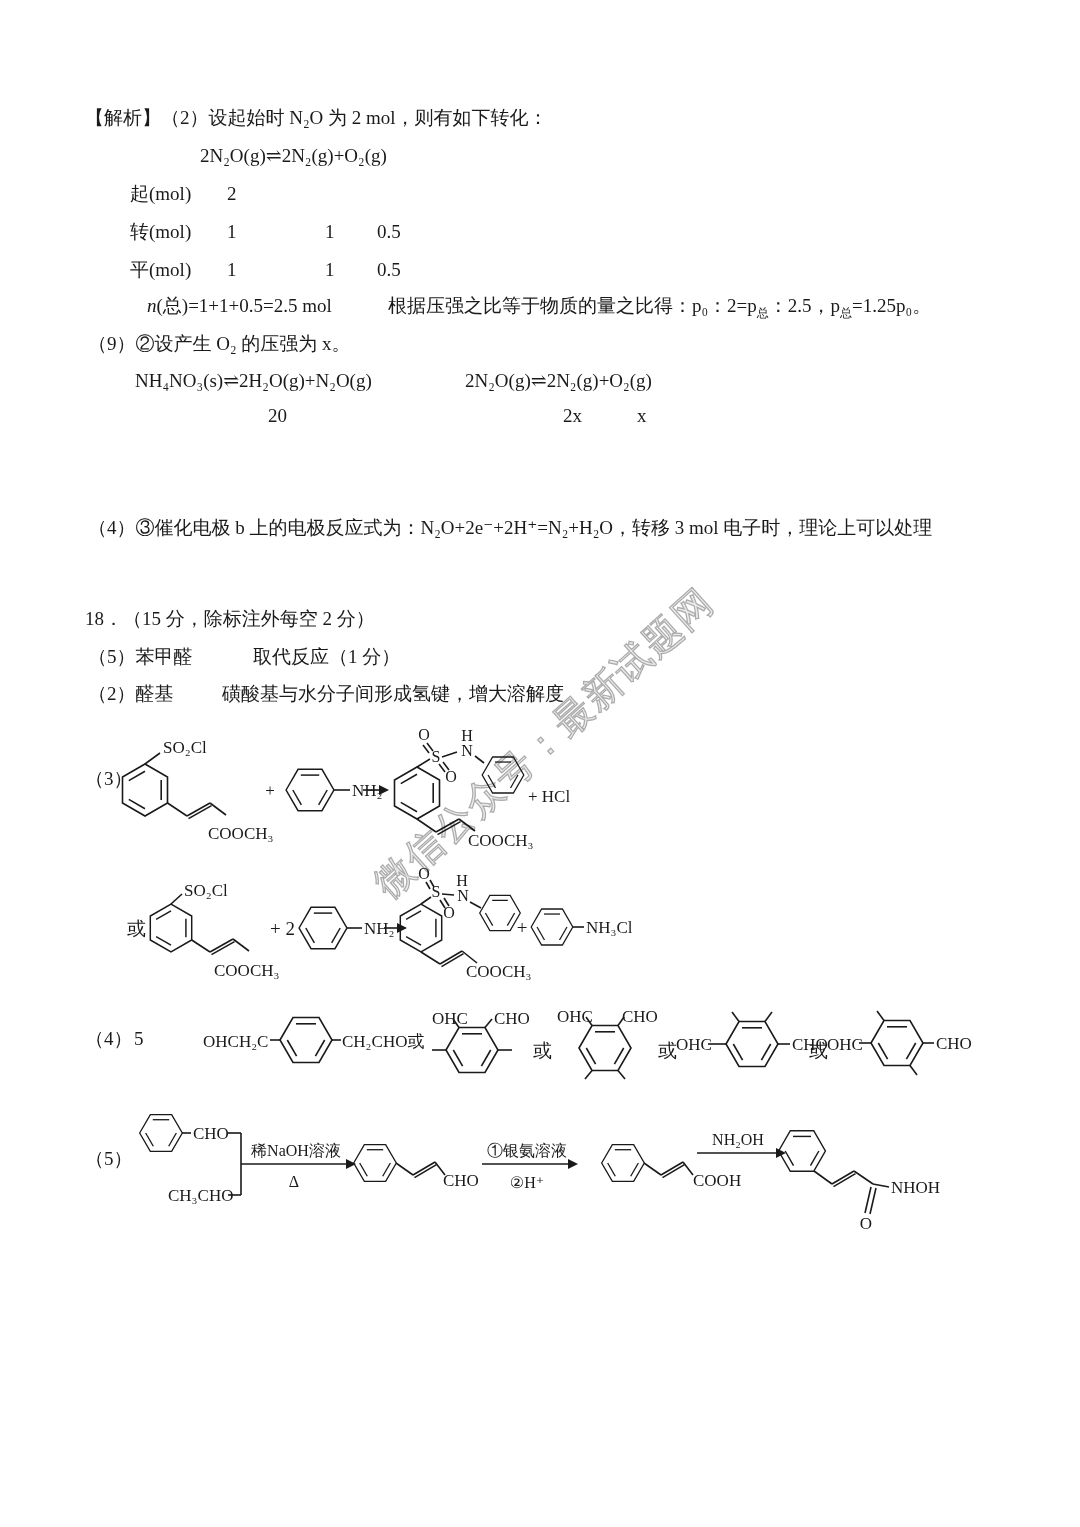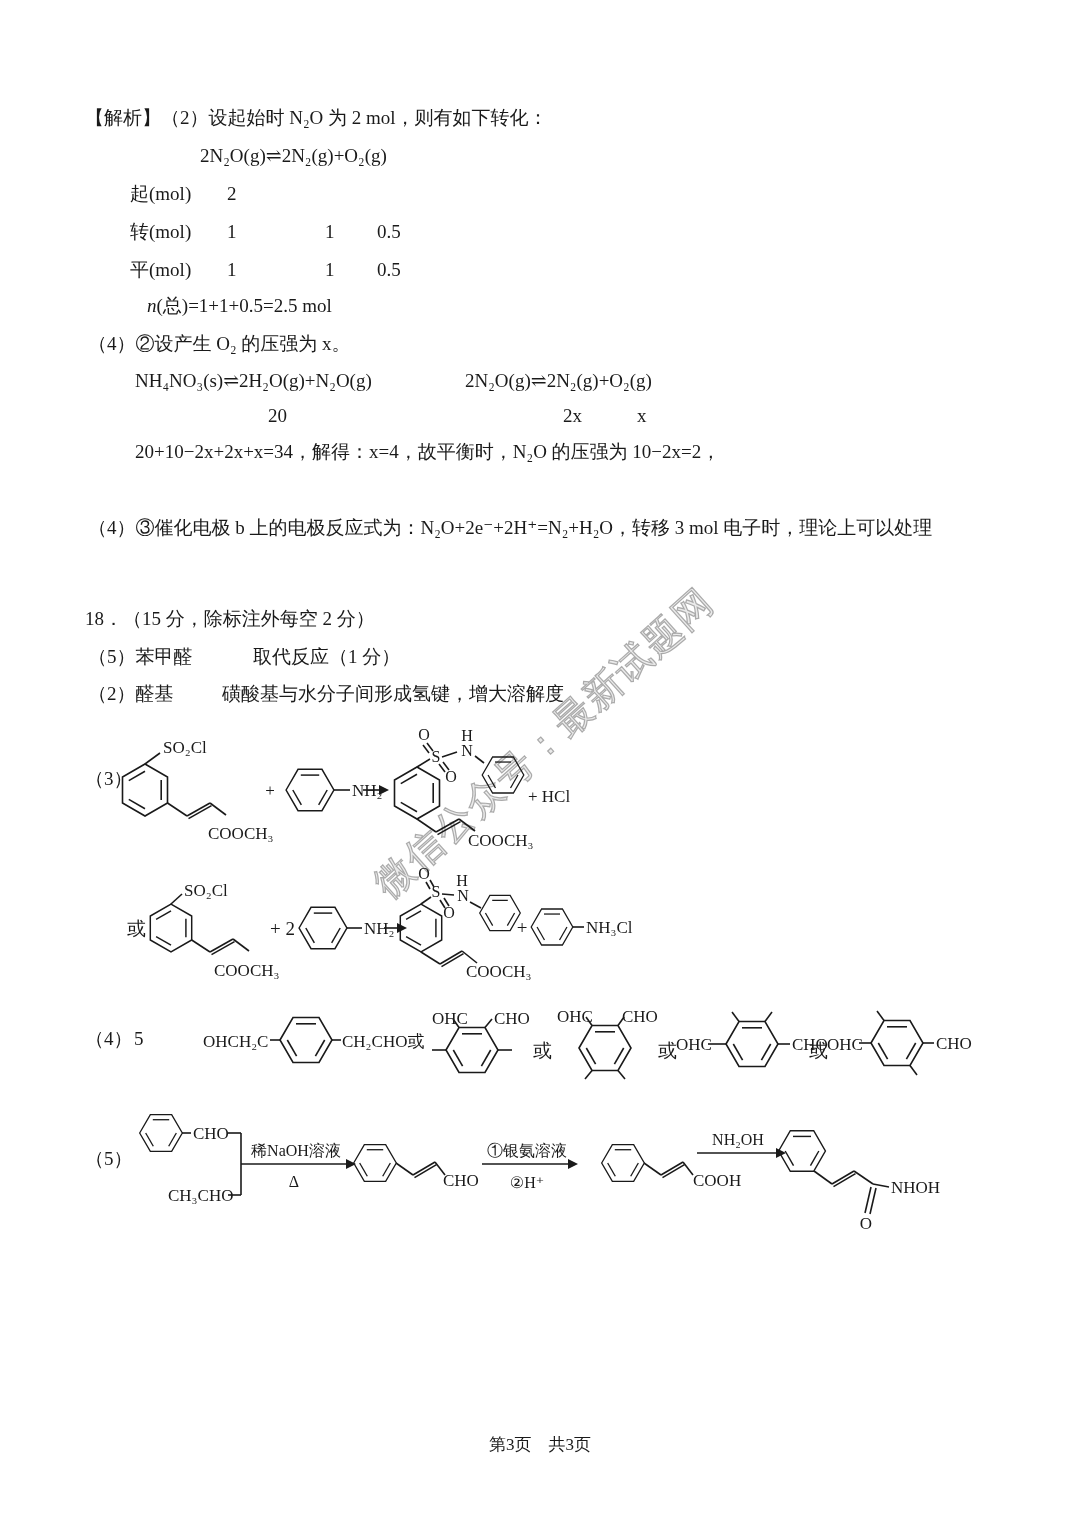--- a/index.html
+++ b/index.html
@@ -47,28 +47,28 @@
   <div class="ln" style="left:227px;top:221px">1</div>
   <div class="ln" style="left:325px;top:221px">1</div>
   <div class="ln" style="left:377px;top:221px">0.5</div>
 
   <div class="ln" style="left:130px;top:259px">平(mol)</div>
   <div class="ln" style="left:227px;top:259px">1</div>
   <div class="ln" style="left:325px;top:259px">1</div>
   <div class="ln" style="left:377px;top:259px">0.5</div>
 
   <div class="ln" style="left:147px;top:295px"><span class="it">n</span><span>(总)=1+1+0.5=2.5 mol</span></div>
-
-  <div class="ln" style="left:88px;top:333px">（4）②设产生 O₂ 的压强为 x。</div>
+  <div class="ln" style="left:388px;top:295px"><span>根据压强之比等于物质的量之比得：p₀：2=p</span><span class="sub">总</span><span>：2.5，p</span><span class="sub">总</span><span>=1.25p₀。</span></div>
+
+  <div class="ln" style="left:88px;top:333px">（9）②设产生 O₂ 的压强为 x。</div>
   <div class="ln" style="left:135px;top:370px">NH₄NO₃(s)⇌2H₂O(g)+N₂O(g)</div>
   <div class="ln" style="left:465px;top:370px">2N₂O(g)⇌2N₂(g)+O₂(g)</div>
   <div class="ln" style="left:268px;top:405px">20</div>
   <div class="ln" style="left:563px;top:405px">2x</div>
   <div class="ln" style="left:637px;top:405px">x</div>
-  <div class="ln" style="left:135px;top:441px">20+10−2x+2x+x=34，解得：x=4，故平衡时，N₂O 的压强为 10−2x=2，</div>
   <div class="ln" style="left:88px;top:517px">（4）③催化电极 b 上的电极反应式为：N₂O+2e⁻+2H⁺=N₂+H₂O，转移 3 mol 电子时，理论上可以处理</div>
 
   <div class="ln" style="left:85px;top:608px">18．（15 分，除标注外每空 2 分）</div>
   <div class="ln" style="left:88px;top:646px">（5）苯甲醛</div>
   <div class="ln" style="left:253px;top:646px">取代反应（1 分）</div>
   <div class="ln" style="left:88px;top:683px">（2）醛基</div>
   <div class="ln" style="left:222px;top:683px">磺酸基与水分子间形成氢键，增大溶解度</div>
 
   <div class="ln" style="left:85px;top:768px">（3）</div>
   <div class="ln" style="left:85px;top:1028px">（4）</div>
@@ -249,15 +249,14 @@
     <line class="bond" x1="702" y1="77" x2="724" y2="64"></line>
     <line class="bond" x1="703.5" y1="79.6" x2="725.5" y2="66.6"></line>
     <line class="bond" x1="724" y1="64" x2="743" y2="77"></line>
     <line class="bond" x1="741" y1="80" x2="735" y2="106"></line>
     <line class="bond" x1="746" y1="81" x2="740" y2="107"></line>
     <text x="736" y="122" text-anchor="middle">O</text>
     <line class="bond" x1="743" y1="77" x2="759" y2="80"></line>
     <text x="761" y="86">NHOH</text>
   </svg>
 
-  <div class="footer">第3页　共3页</div>
 
 </div>
 
 </body></html>

